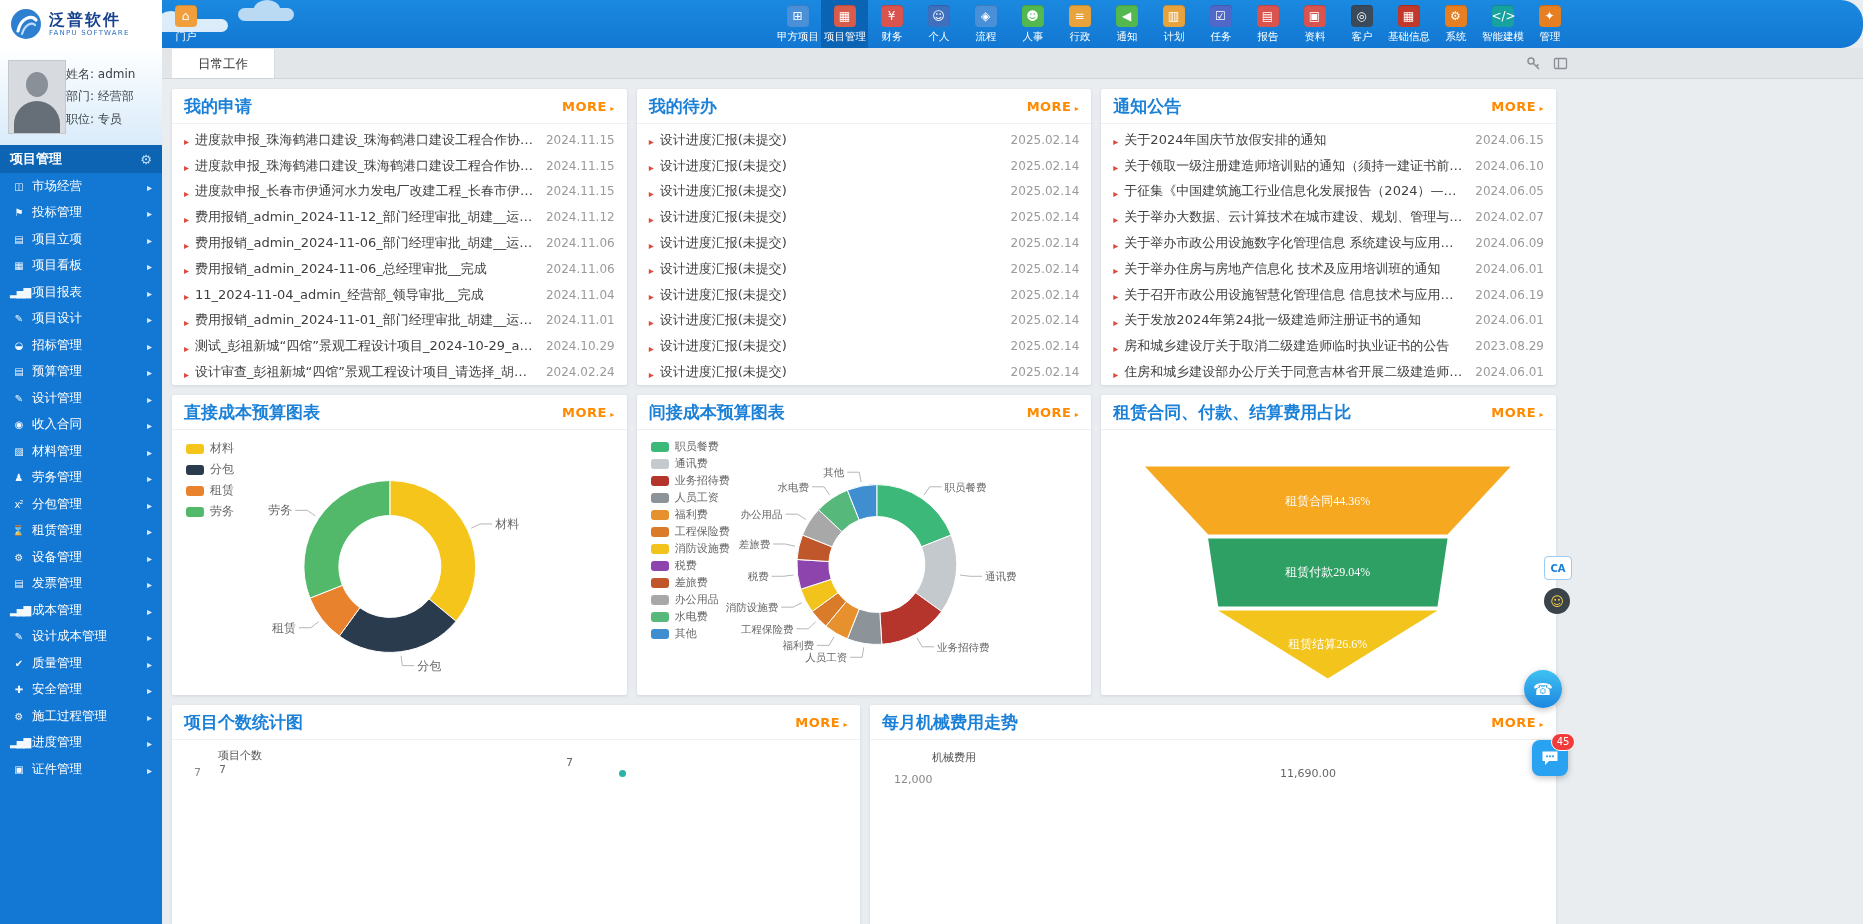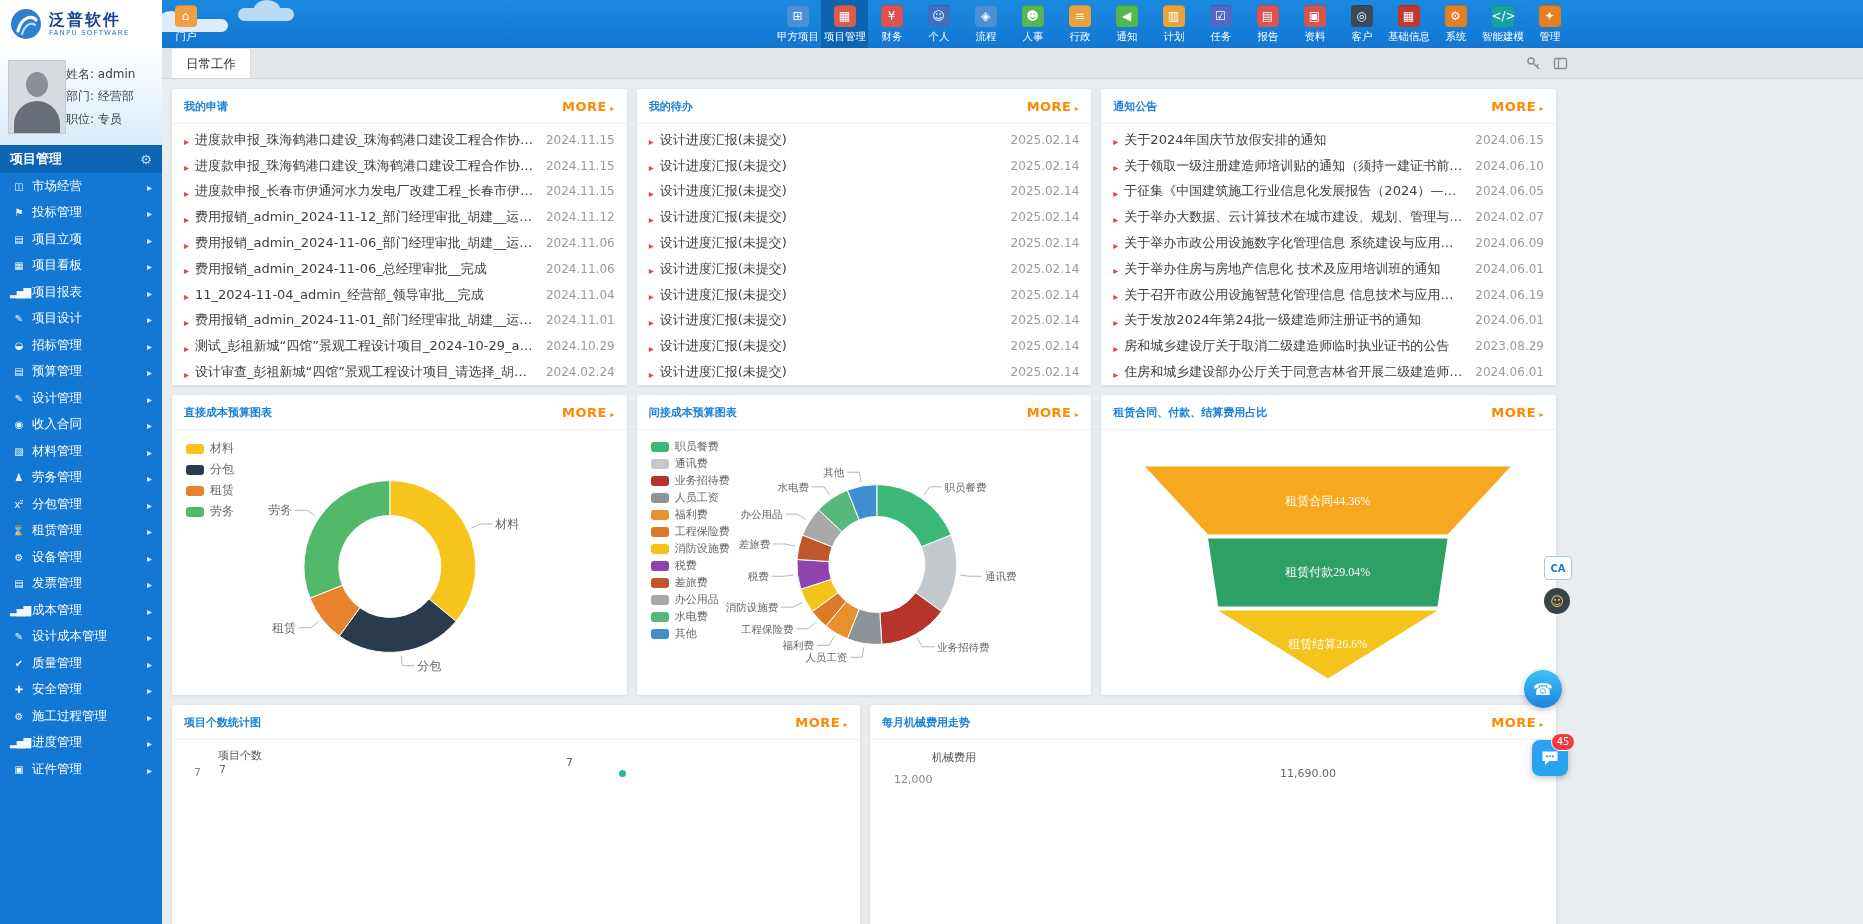--- a/index.html
+++ b/index.html
@@ -2,21 +2,21 @@
 <html><head>
 <meta charset="utf-8">
 <title>ERP Dashboard</title>
 <style>
   html,body{margin:0;padding:0;}
   body{position:relative;width:1863px;height:924px;overflow:hidden;background:#e9edf0;
        font-family:"DejaVu Sans","Liberation Sans",sans-serif;-webkit-font-smoothing:antialiased;}
 
   
   .topbar{position:absolute;top:0;left:0;width:1863px;height:48px;z-index:20;
-          background:linear-gradient(180deg,#1b89e0 0%,#1277d2 100%);display:flex;align-items:stretch;}
+          background:linear-gradient(180deg,#1b89e0 0%,#1277d2 100%);display:flex;align-items:stretch;border-radius:22px;}
   .logo{width:162px;height:48px;background:#fff;display:flex;align-items:center;gap:7px;
         padding-left:10px;box-sizing:border-box;flex:none;cursor:pointer;}
   .logo-title{font-size:16px;font-weight:bold;color:#16418f;letter-spacing:2px;line-height:1.1;}
   .logo-sub{font-size:7px;color:#2f6fbf;letter-spacing:1.2px;}
   .cloud{position:absolute;height:13px;background:#fff;opacity:.85;border-radius:13px;z-index:1;}
   .cloud::before{content:"";position:absolute;left:16px;top:-8px;width:26px;height:18px;background:inherit;border-radius:50%;}
   .c1{left:142px;top:19px;width:86px;}
   .c2{left:238px;top:8px;width:56px;opacity:.7;}
   .topnav{display:flex;align-items:stretch;height:48px;flex:1;padding-right:290px;position:relative;z-index:2;}
   .nav-item{width:47px;display:flex;flex-direction:column;align-items:center;justify-content:center;
@@ -39,35 +39,35 @@
                 padding:0 10px;font-size:13px;font-weight:bold;}
   .side-section .gear{margin-left:auto;font-weight:normal;color:#bfe0fa;cursor:pointer;font-size:13px;}
   .menu-item{height:26.5px;display:flex;align-items:center;padding:0 10px;color:#fff;font-size:12.5px;cursor:pointer;}
   .menu-item .mi{width:17px;font-size:10px;margin-right:5px;text-align:center;flex:none;letter-spacing:-1px;opacity:.95;}
   .menu-item .ml{flex:1;white-space:nowrap;overflow:hidden;}
   .menu-item .chev::after{content:"▸";font-size:10px;color:rgba(255,255,255,.85);}
 
   
   .main{position:absolute;left:162px;top:48px;width:1701px;height:876px;}
   .tabbar{height:30px;background:#e2e6e9;border-bottom:1px solid #d2d6da;position:relative;display:flex;align-items:flex-end;}
-  .tab{height:29px;line-height:29px;background:#fff;padding:0 14px;font-size:12.5px;color:#333;
+  .tab{height:29px;line-height:29px;background:#fff;padding:0 26px;font-size:12.5px;color:#333;
        border-right:1px solid #d8dcdf;margin-left:10px;cursor:pointer;}
   .tabbar-icons{position:absolute;left:1364px;top:8px;display:flex;gap:12px;align-items:center;}
   .tabbar-icons svg{cursor:pointer;display:block;}
 
   .content{width:1384px;padding:10px;}
   .row{display:grid;gap:10px;margin-bottom:10px;}
   .row1,.row2{grid-template-columns:repeat(3,1fr);}
   .row3{grid-template-columns:688px 686px;margin-bottom:0;}
   .panel{background:#fff;border-radius:2px;box-shadow:0 1px 3px rgba(30,60,90,.12);overflow:hidden;}
   .row1 .panel{height:296px;}
   .row2 .panel{height:300px;}
   .row3 .panel{height:264px;}
   .panel-head{height:35px;display:flex;align-items:center;padding:0 12px;border-bottom:1px solid #eef0f2;box-sizing:border-box;}
-  .panel-title{color:#1a80d8;font-size:11px;font-weight:bold;white-space:nowrap;}
+  .panel-title{color:#1a80d8;font-size:17px;font-weight:bold;white-space:nowrap;}
   .more{margin-left:auto;color:#ff8a00;font-size:13px;font-weight:bold;letter-spacing:.5px;cursor:pointer;white-space:nowrap;}
   .more::after{content:" ▸";font-size:8px;}
 
   .panel-list{padding:3px 12px 0 12px;}
   .list-row{height:25.8px;display:flex;align-items:center;cursor:pointer;}
   .bullet{flex:none;margin-right:6px;}
   .bullet::before{content:"▸";color:#e0483c;font-size:10px;}
   .item-text{flex:1;font-size:13px;color:#404040;white-space:nowrap;overflow:hidden;text-overflow:ellipsis;}
   .item-date{margin-left:10px;font-size:12px;color:#9a9a9a;flex:none;}
 

